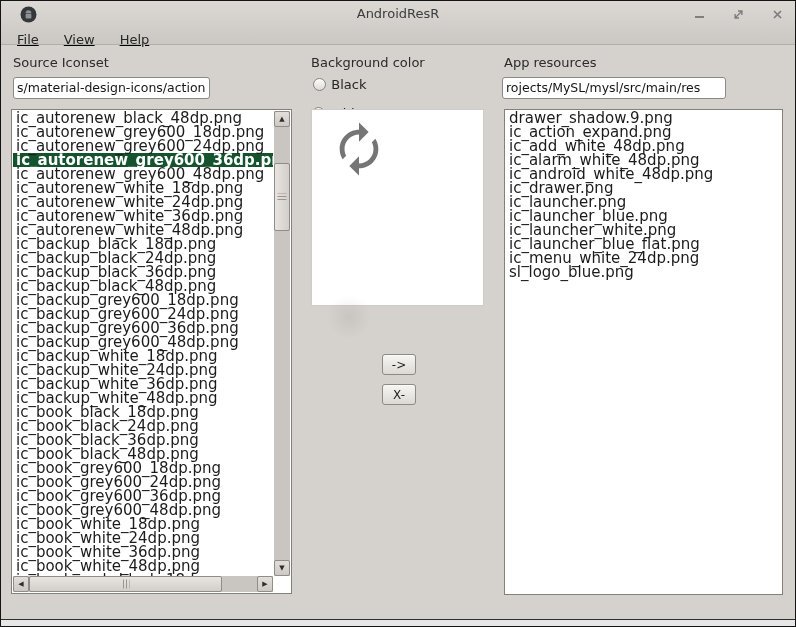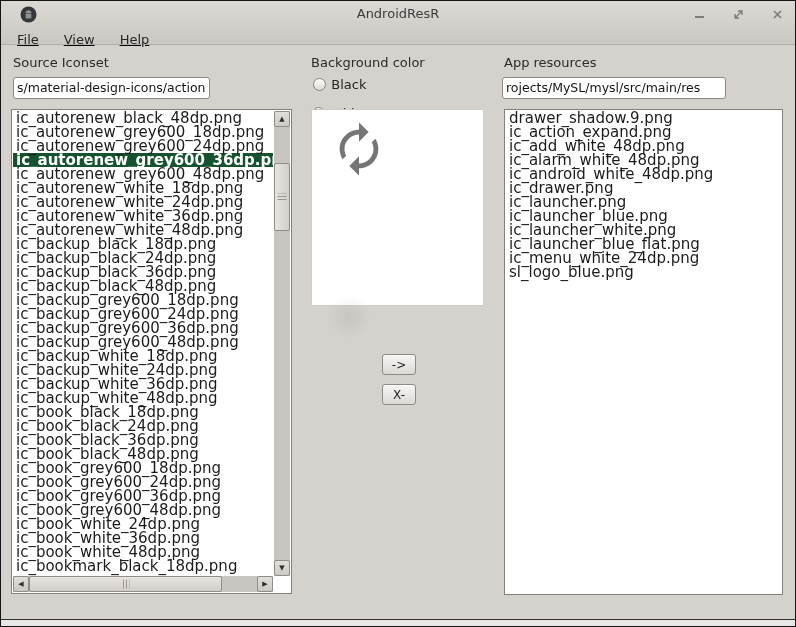--- a/index.html
+++ b/index.html
@@ -124,20 +124,21 @@
         <div class="row">ic_backup_white_36dp.png</div>
         <div class="row">ic_backup_white_48dp.png</div>
         <div class="row">ic_book_black_18dp.png</div>
         <div class="row">ic_book_black_24dp.png</div>
         <div class="row">ic_book_black_36dp.png</div>
         <div class="row">ic_book_black_48dp.png</div>
         <div class="row">ic_book_grey600_18dp.png</div>
         <div class="row">ic_book_grey600_24dp.png</div>
         <div class="row">ic_book_grey600_36dp.png</div>
         <div class="row">ic_book_grey600_48dp.png</div>
+        <div class="row">ic_book_white_18dp.png</div>
         <div class="row">ic_book_white_24dp.png</div>
         <div class="row">ic_book_white_36dp.png</div>
         <div class="row">ic_book_white_48dp.png</div>
         <div class="row">ic_bookmark_black_18dp.png</div>
       </div>
 
     <div class="sb-track" style="right:1px;top:1px;width:16px;bottom:17px;"></div>
     <div class="sb-btn" style="right:1px;top:1px;">▲</div>
     <div class="sb-btn" style="right:1px;bottom:17px;">▼</div>
     <div class="sb-thumb" style="right:1px;top:53px;width:16px;height:68px;">

